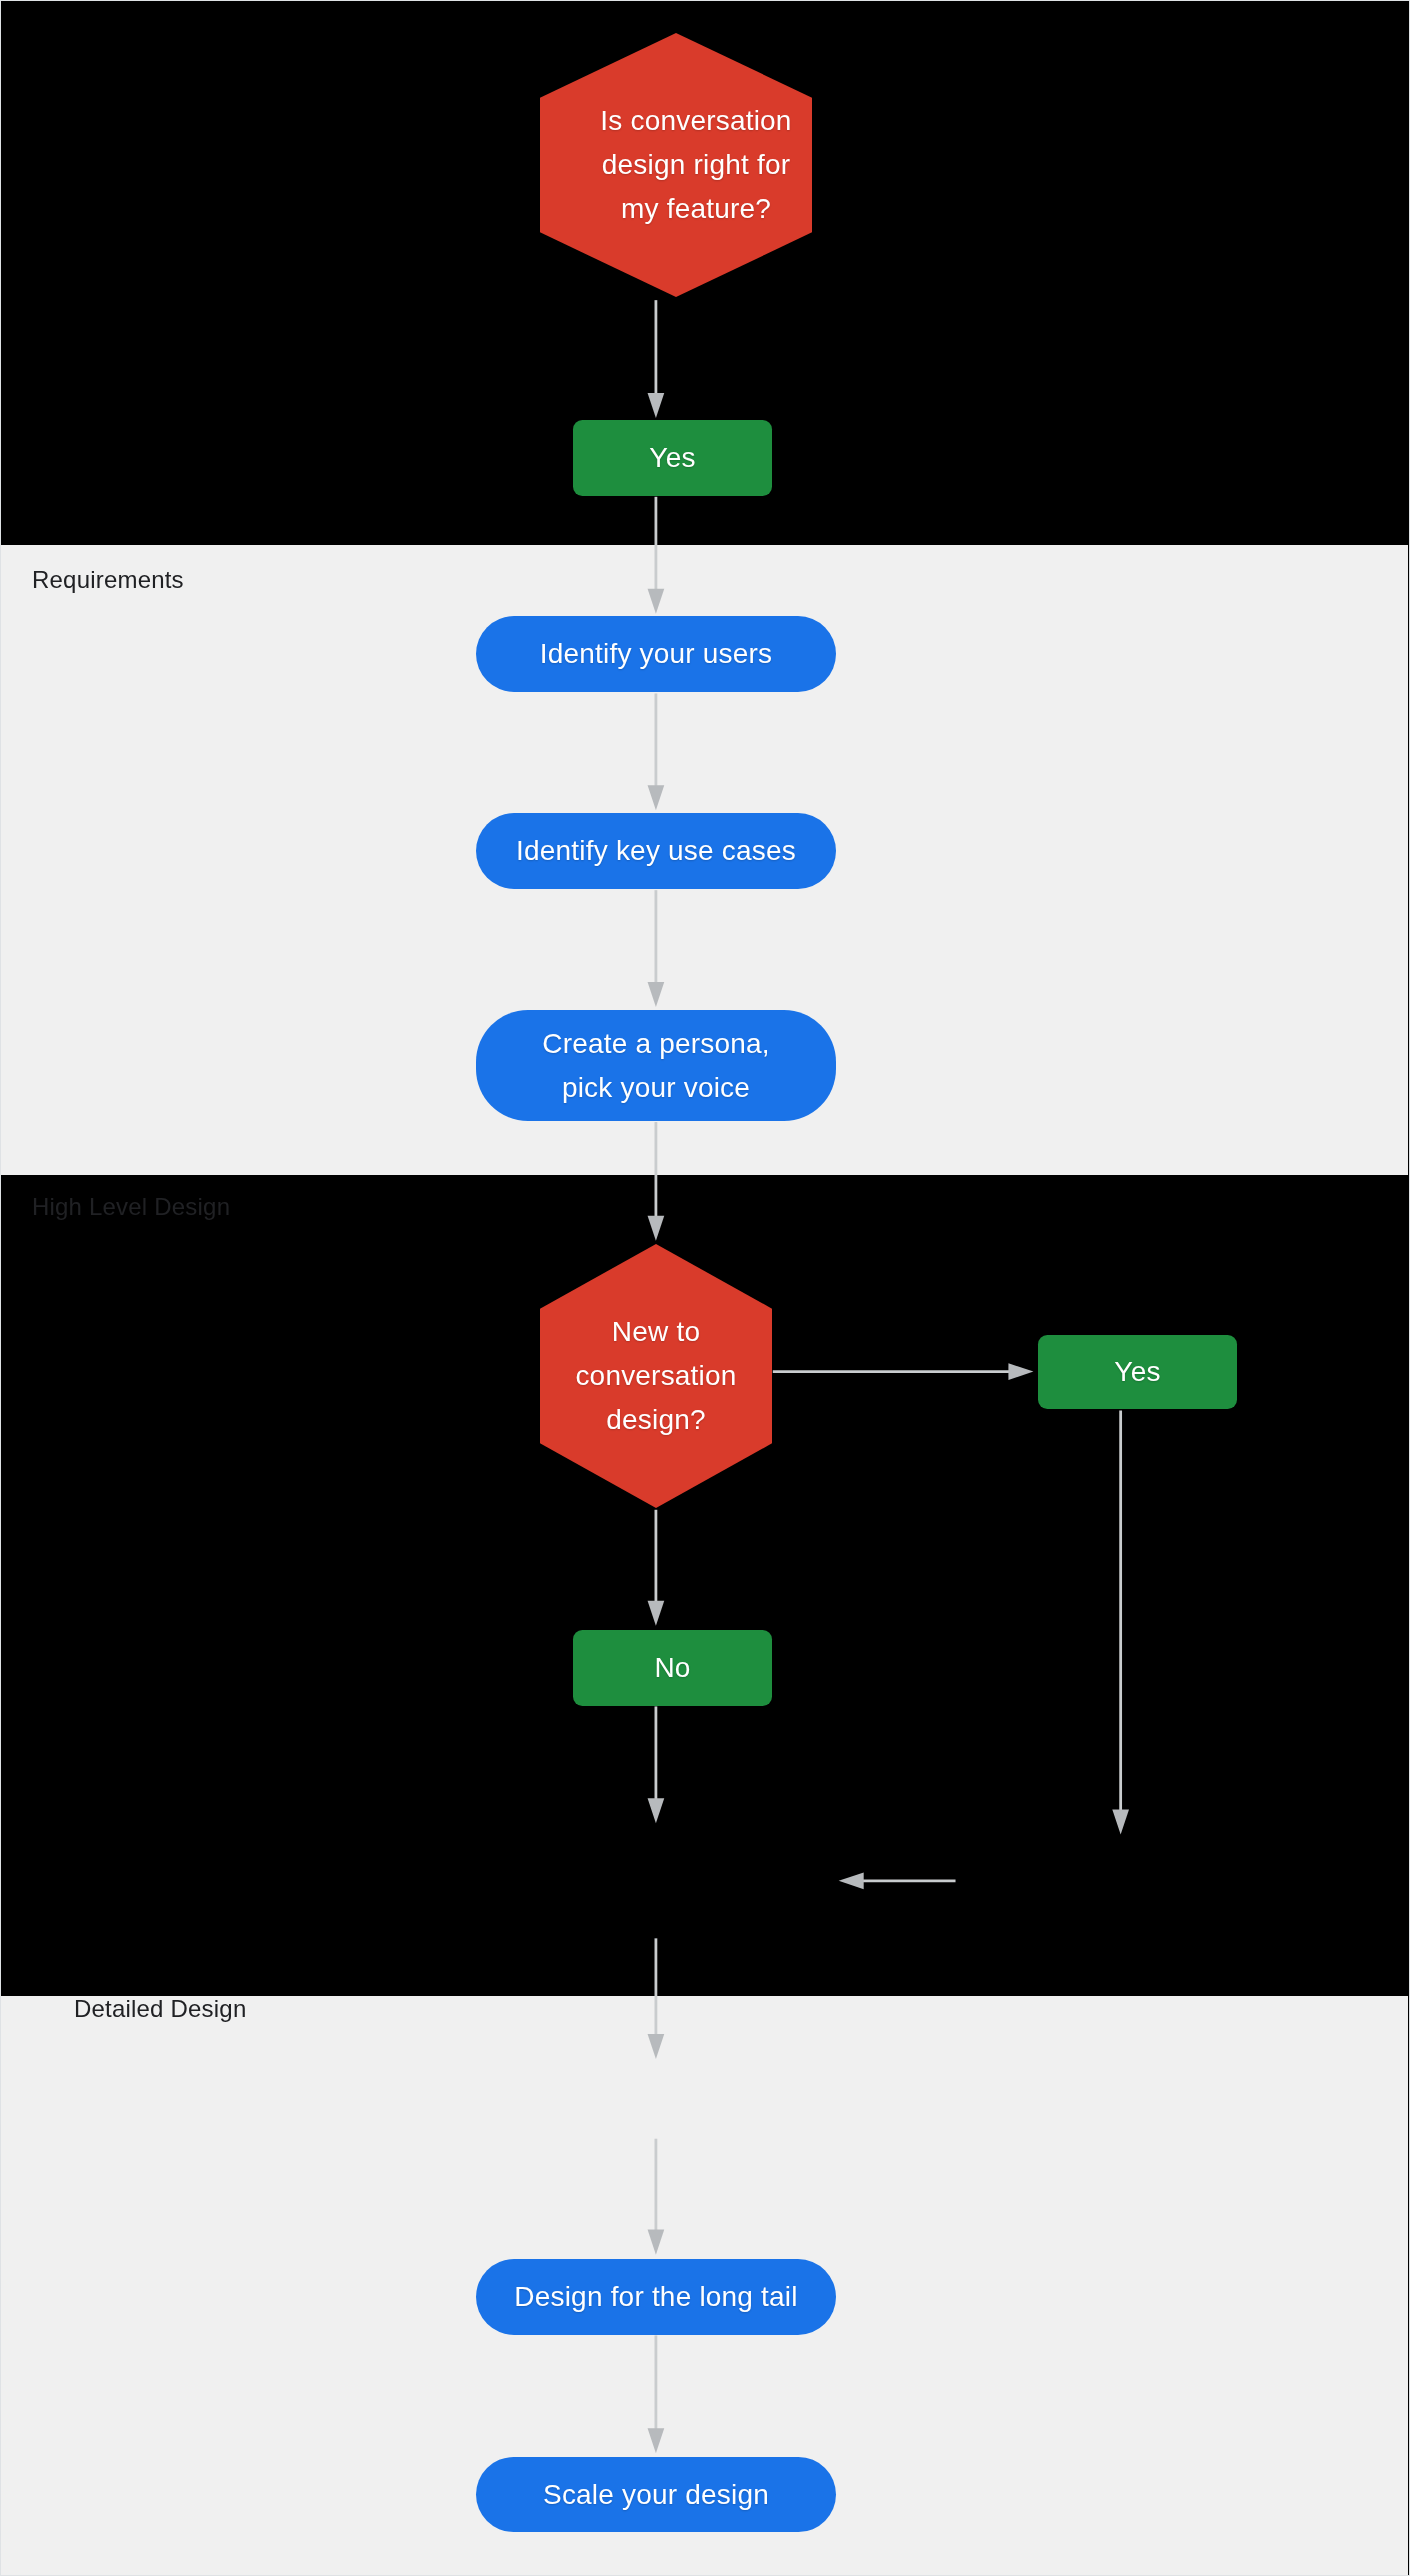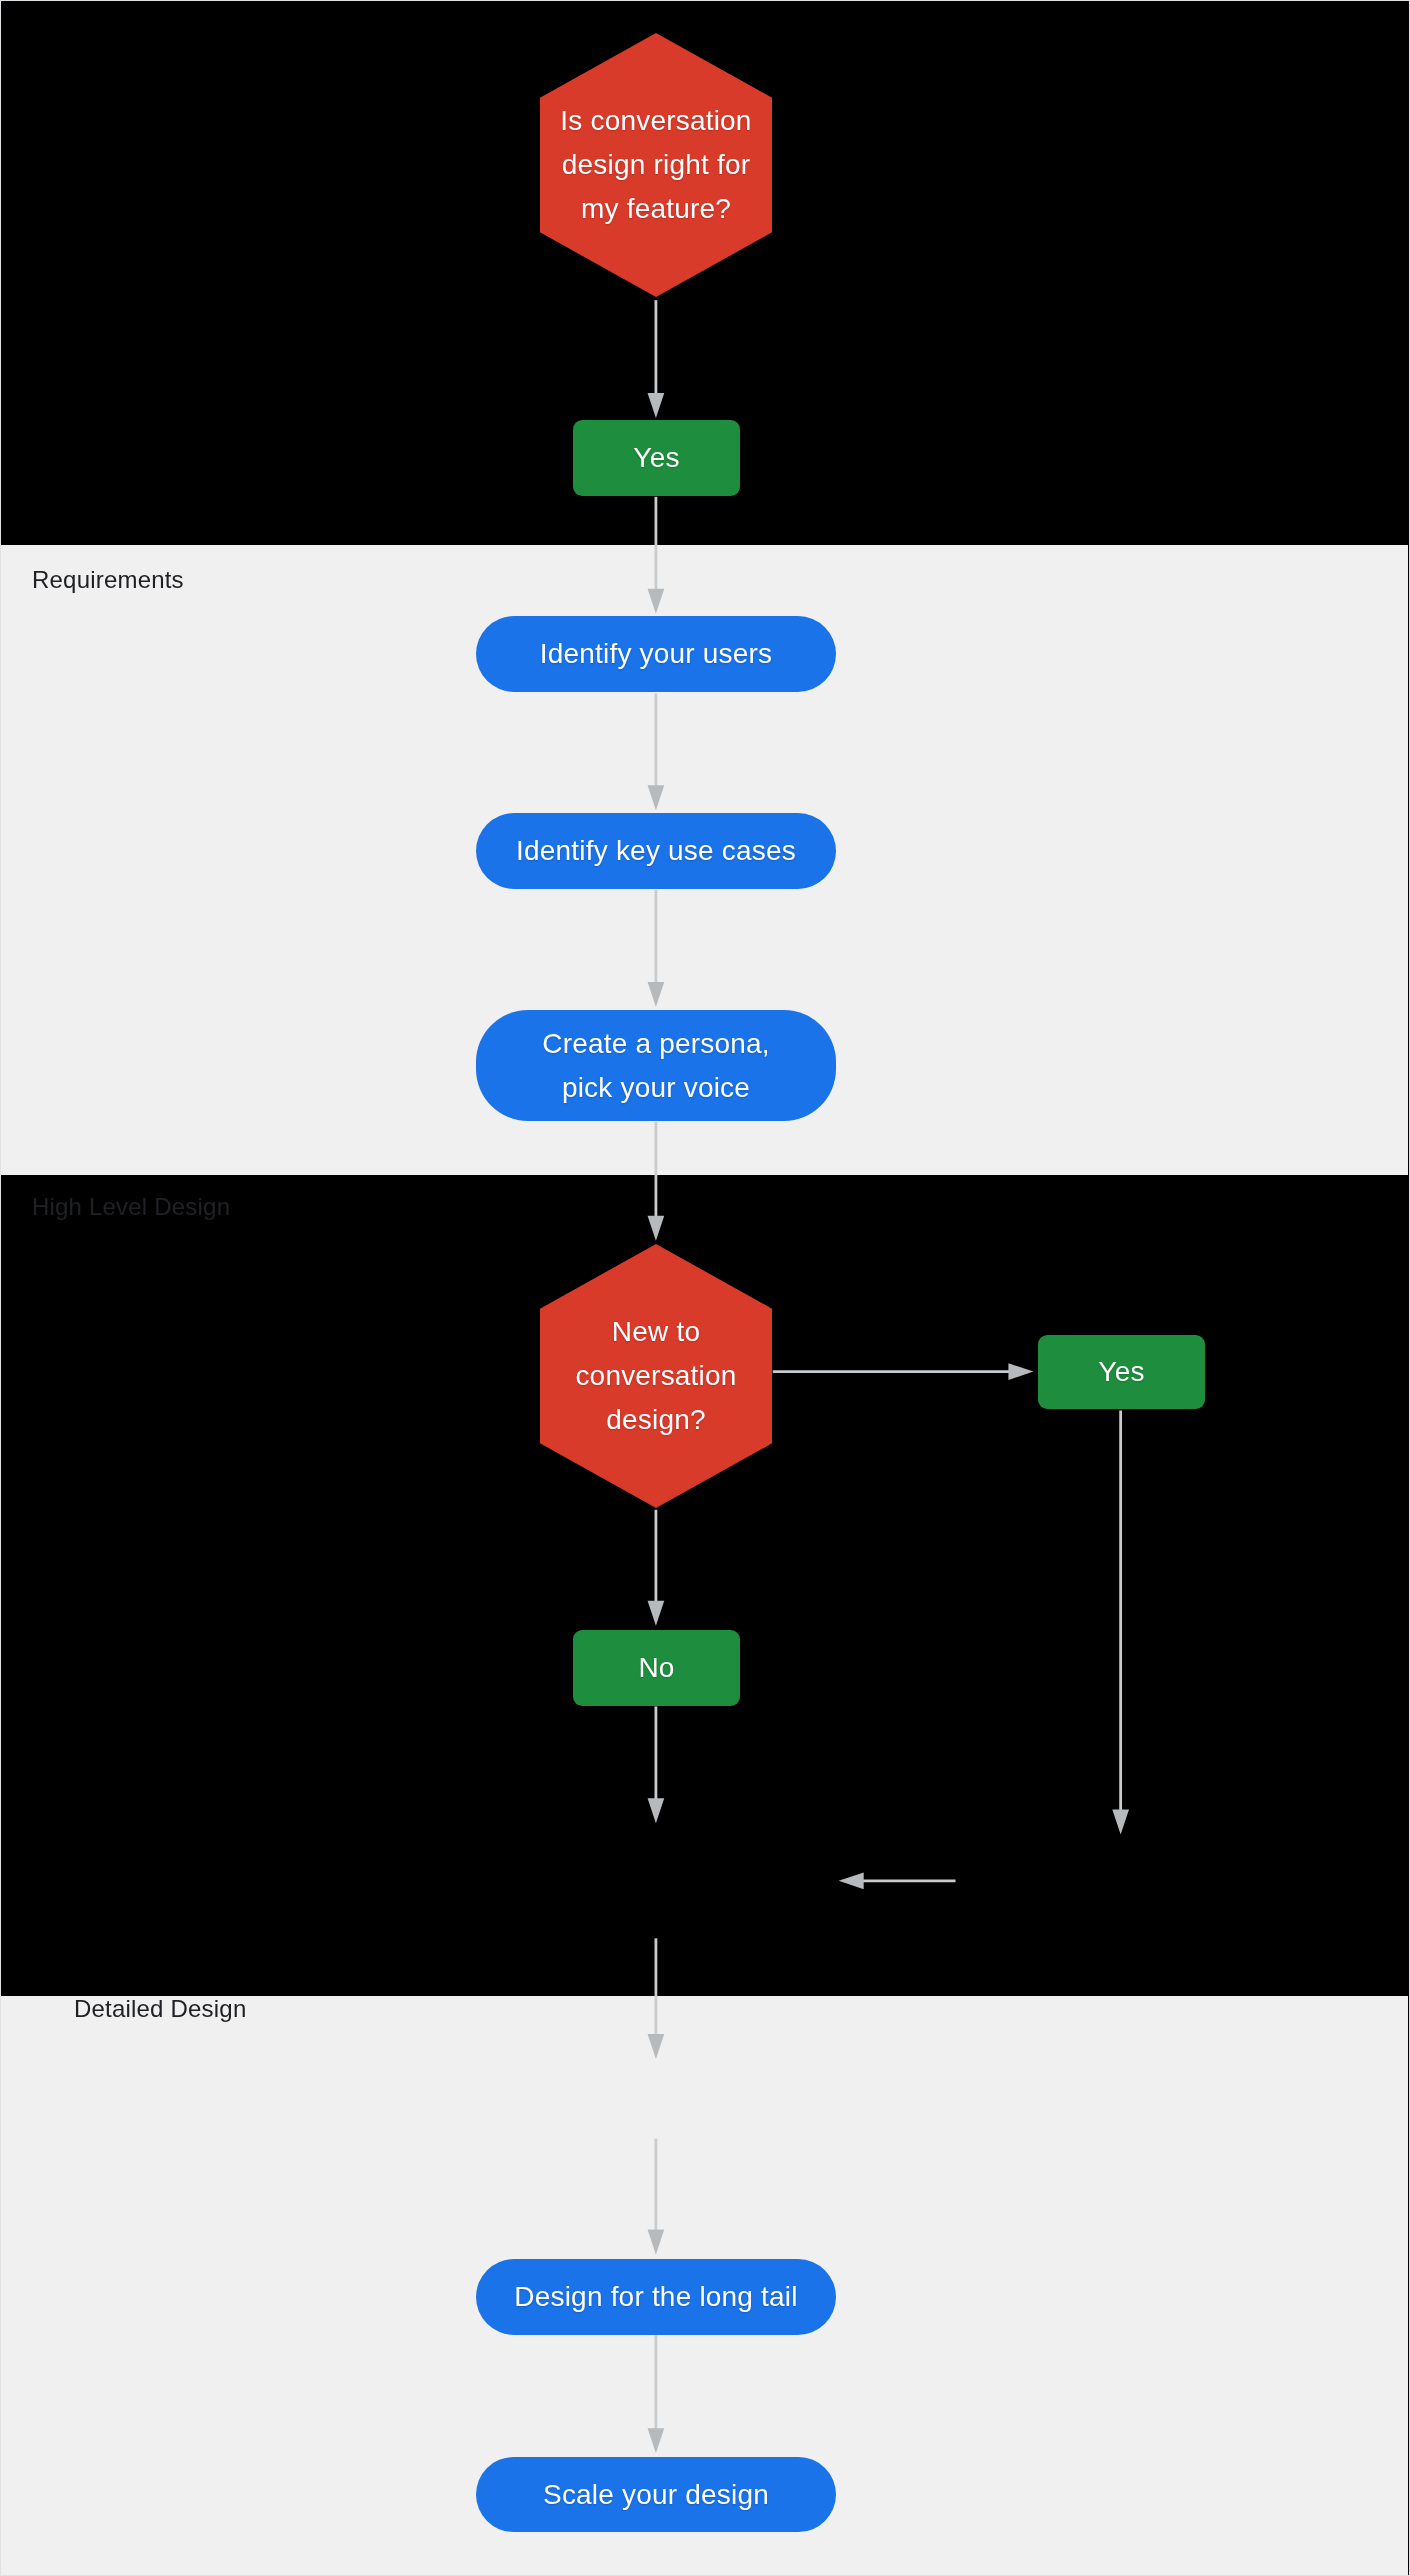--- a/index.html
+++ b/index.html
@@ -37,21 +37,21 @@
     display:flex;align-items:center;justify-content:center;
     text-align:center;color:#ffffff;
     font-size:28px;line-height:44px;font-weight:500;
     white-space:pre-line;letter-spacing:0.2px;
     text-shadow:0 0.9px 1.9px rgba(0,0,0,.18);
   }
   .hex{
     width:232px;height:264px;background:var(--red);
     clip-path:polygon(50% 0%,100% 24.5%,100% 75.5%,50% 100%,0% 75.5%,0% 24.5%);
   }
-  .btn{width:167px;height:76px;border-radius:9.3px;background:var(--green);}
+  .btn{width:199px;height:76px;border-radius:9.3px;background:var(--green);}
   .pill{width:360px;height:76px;border-radius:38px;background:var(--blue);}
   .pill.tall{height:111px;border-radius:52px;}
 </style>
 </head>
 <body>
 
 <div class="canvas">
 
   <div class="section sec-dark" style="top:0;height:544px;"></div>
   <div class="section sec-light" style="top:544px;height:630px;"></div>
@@ -88,21 +88,21 @@
       <polygon points="1198,1949 1216,1949 1207,1976"></polygon>
       <polygon points="697,1724 715,1724 706,1751"></polygon>
       <polygon points="697,1937 715,1937 706,1964"></polygon>
       <polygon points="930,2017 930,2035 903,2026"></polygon>
       <polygon points="697,2191 715,2191 706,2218"></polygon>
       <polygon points="697,2402 715,2402 706,2429"></polygon>
       <polygon points="697,2616 715,2616 706,2643"></polygon>
     </g>
   </svg>
 
-  <div class="node hex" style="left:539px;top:32px;">Is conversation
+  <div class="node hex" style="left:539px;top:32px;padding-left:40px;">Is conversation
 design right for
 my feature?</div>
 
   <div class="node btn" style="left:572px;top:419px;">Yes</div>
 
   <div class="node pill" style="left:475px;top:812px;">Identify key use cases</div>
 
   <div class="node pill" style="left:475px;top:615px;">Identify your users</div>
 
   <div class="node pill tall" style="left:475px;top:1009px;">Create a persona,

